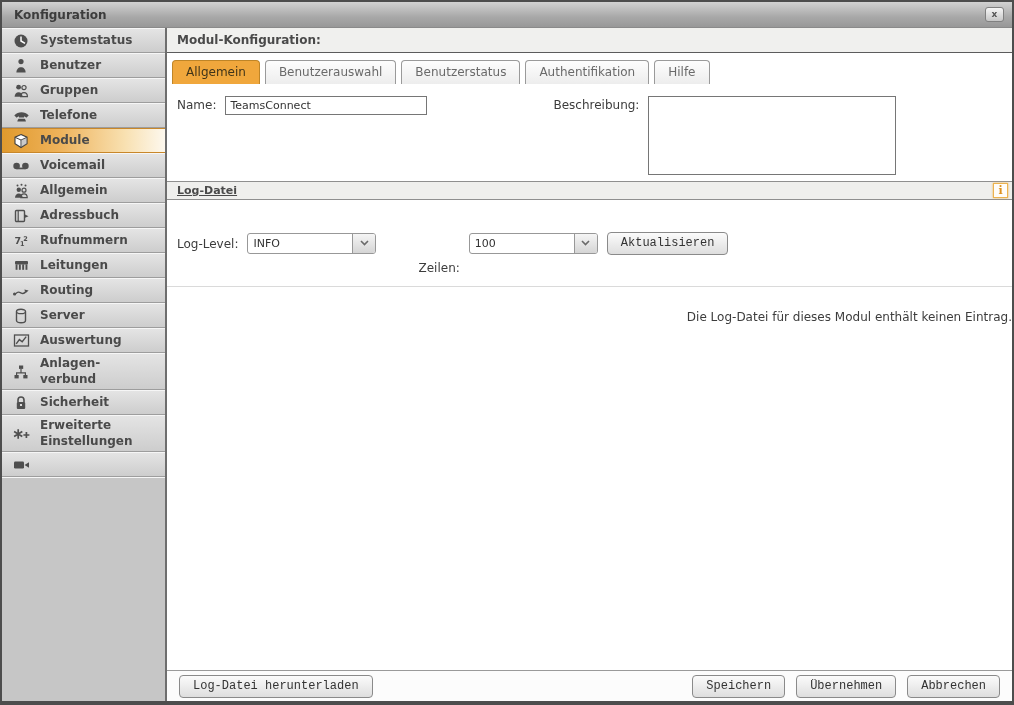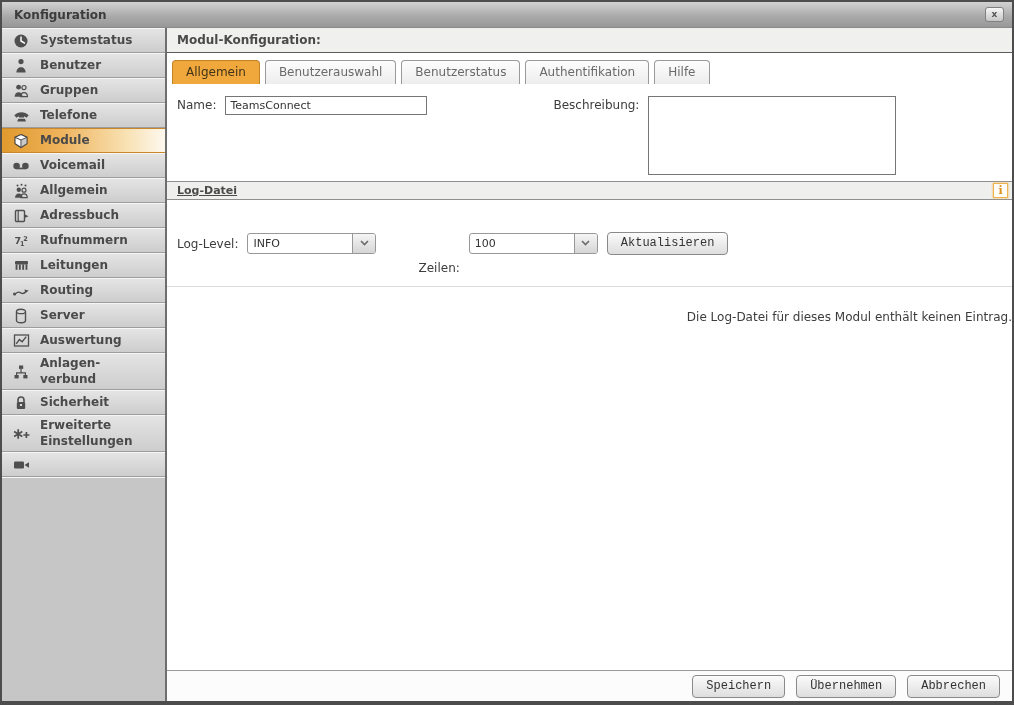--- a/index.html
+++ b/index.html
@@ -432,20 +432,21 @@
                 <path d="M1 1l3.5 3.5L8 1" stroke="#6a6a6a" stroke-width="1.6" fill="none"></path>
               </svg>
           </span>
         </div>
         <button class="btn btn-refresh">Aktualisieren</button>
       </div>
 
       <div class="log-empty">Die Log-Datei für dieses Modul enthält keinen Eintrag.</div>
 
       <div class="content-buttons">
+        <button class="btn">Log-Datei herunterladen</button>
         <span class="spacer"></span>
         <button class="btn">Speichern</button>
         <button class="btn">Übernehmen</button>
         <button class="btn">Abbrechen</button>
       </div>
 
     </div>
   </div>
 
 

